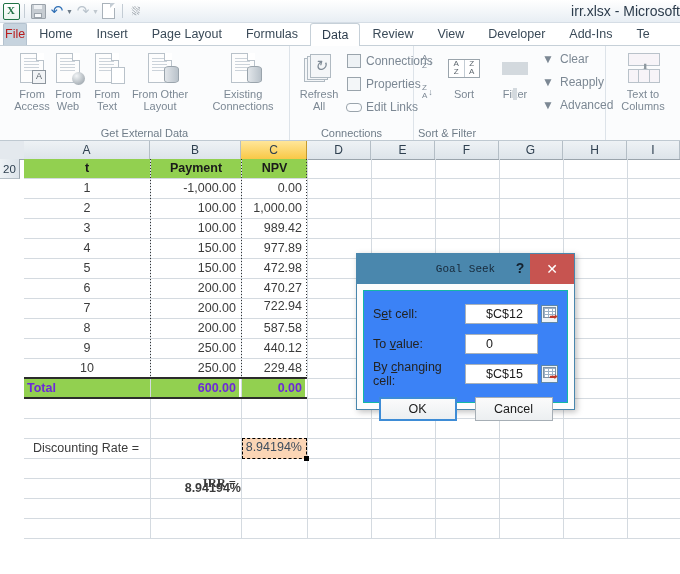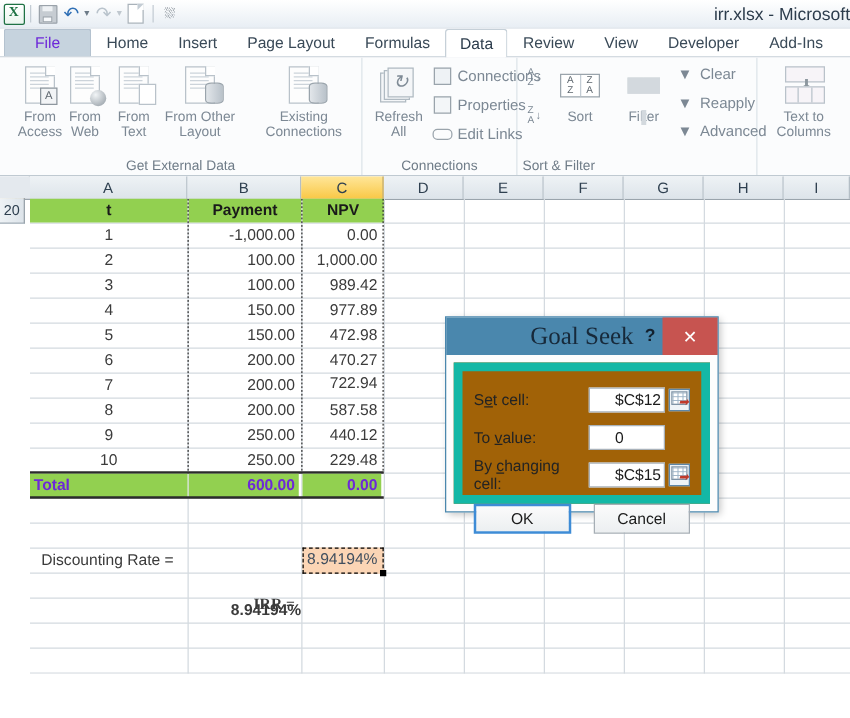--- a/index.html
+++ b/index.html
@@ -47,22 +47,22 @@
   .tabstrip{
     position:relative;height:22px;background:#fff;
     border-bottom:1px solid #c6d0d8;
   }
   .tabs{display:flex;align-items:flex-end;height:22px;padding-left:3px;}
   .tab{
     height:21px;line-height:21px;padding:0 11px;font-size:12.5px;color:#3a4a58;
     border:1px solid transparent;border-bottom:none;white-space:nowrap;cursor:default;
   }
   .tab.file{
-    background:#c6d3de;color:#6d28d9;border-color:#b4c2cf;
-    border-radius:2px 2px 0 0;padding:0 24px;
+    background:#c6d3de;color:#b91c1c;border-color:#b4c2cf;
+    border-radius:2px 2px 0 0;padding:0 1px;
   }
   .tab.active{
     background:#fff;border-color:#c6d0d8;border-radius:3px 3px 0 0;
     color:#2c3c4c;position:relative;z-index:3;margin-bottom:-1px;height:22px;line-height:22px;
   }
 
   
   .ribbon{
     position:relative;height:94px;background:#fbfcfd;
     border-bottom:1px solid #bfc9d1;overflow:hidden;
@@ -176,24 +176,24 @@
   .fillhandle{position:absolute;width:5px;height:5px;background:#000;}
 
   
   .dialog{
     position:absolute;box-sizing:border-box;
     background:#fdfdfd;border:1px solid #4a87ad;box-shadow:2px 2px 6px rgba(0,0,0,.25);
   }
   .dlg-title{
     height:30px;background:#4a87ad;position:relative;display:flex;align-items:center;justify-content:center;
   }
-  .dlg-title .t{font-size:20px;color:#17293a;font-family:Liberation Serif, serif;}
+  .dlg-title .t{font-size:11px;color:#17293a;font-family:Liberation Mono, monospace;}
   .dlg-help{position:absolute;right:46px;top:4px;width:16px;height:20px;display:flex;align-items:center;justify-content:center;font-size:14px;font-weight:bold;color:#13212e;}
   .dlg-close{position:absolute;right:0;top:0;width:44px;height:30px;background:#c75450;color:#fff;display:flex;align-items:center;justify-content:center;font-size:14px;}
-  .dlg-body{position:absolute;left:6px;right:6px;top:36px;bottom:6px;background:#a16207;border:7px solid #14b8a6;}
+  .dlg-body{position:absolute;left:6px;right:6px;top:36px;bottom:6px;background:#3b82f6;border:1px solid #14b8a6;}
   .row{position:absolute;left:9px;right:9px;height:21px;display:flex;align-items:center;}
   .row .lbl{width:92px;font-size:12.5px;color:#232323;}
   .row .lbl u{text-decoration:underline;}
   .row .inp{
     flex:1;height:20px;background:#fff;border:1px solid #a9b2ba;box-sizing:border-box;
     font-size:12.5px;line-height:18px;padding-left:20px;color:#1b1b1b;
   }
   .collapsebtn{
     width:17px;height:18px;margin-left:3px;border:1px solid #5e87a8;background:#eef3f7;
     position:relative;box-sizing:border-box;

